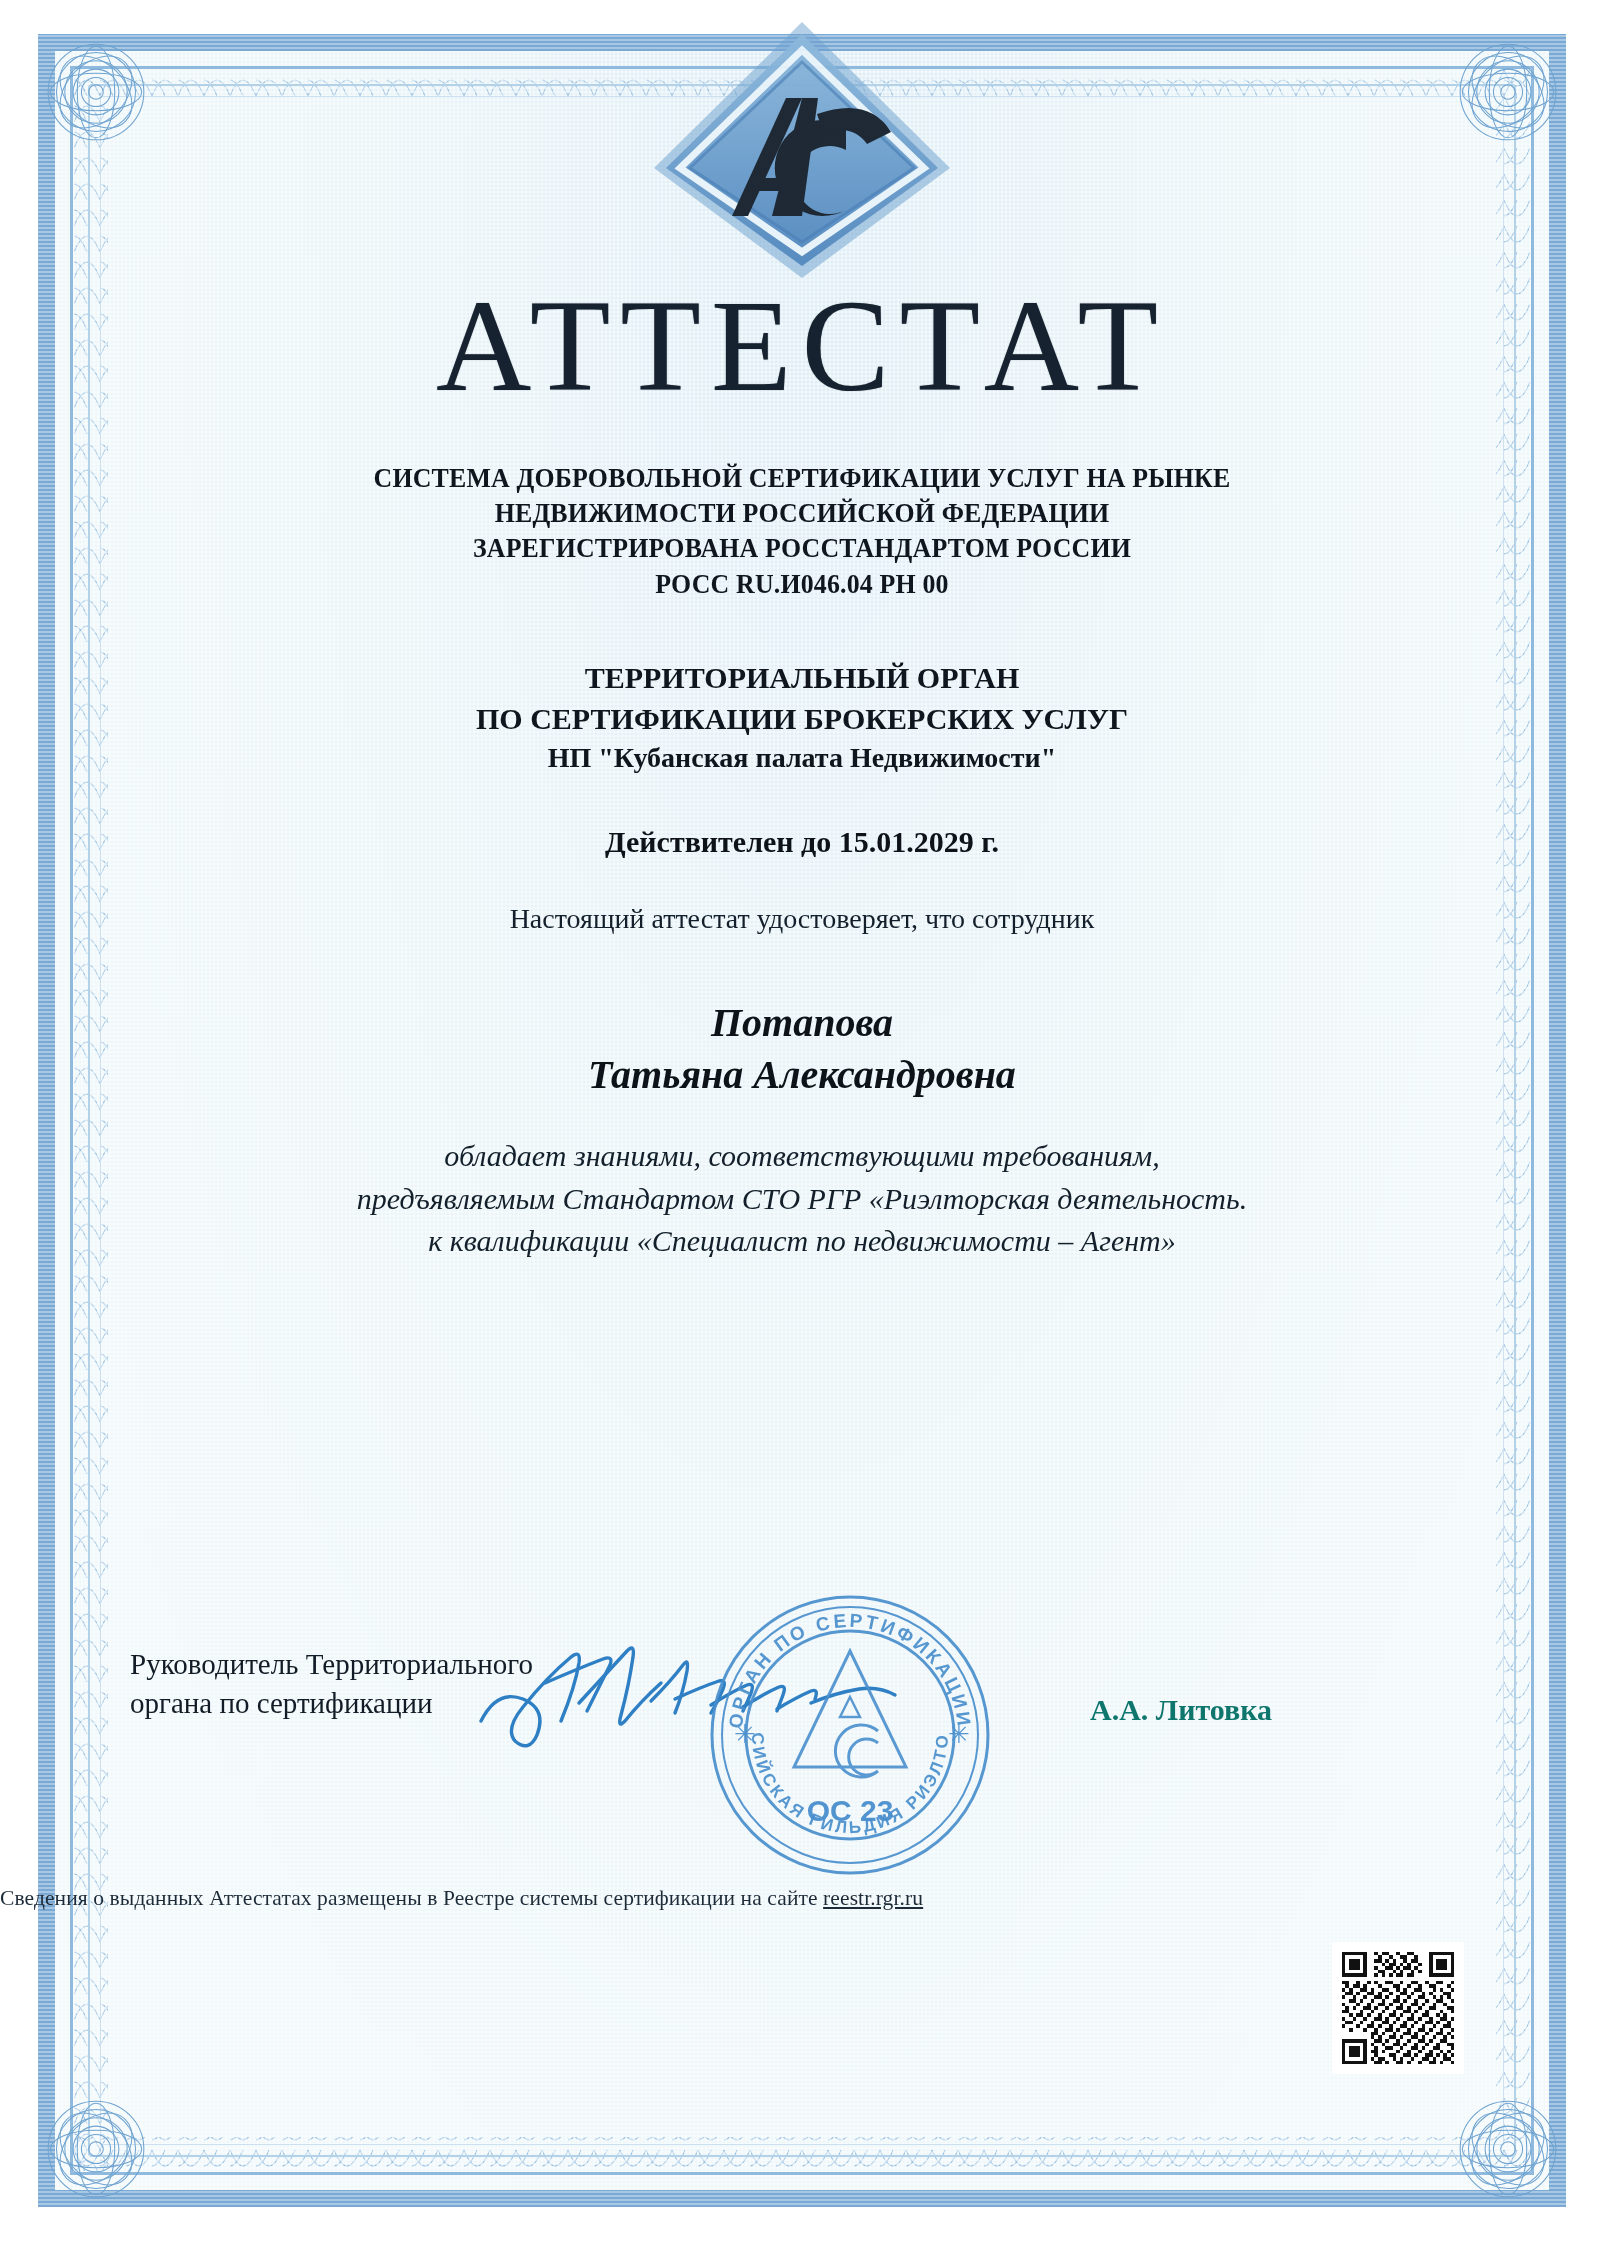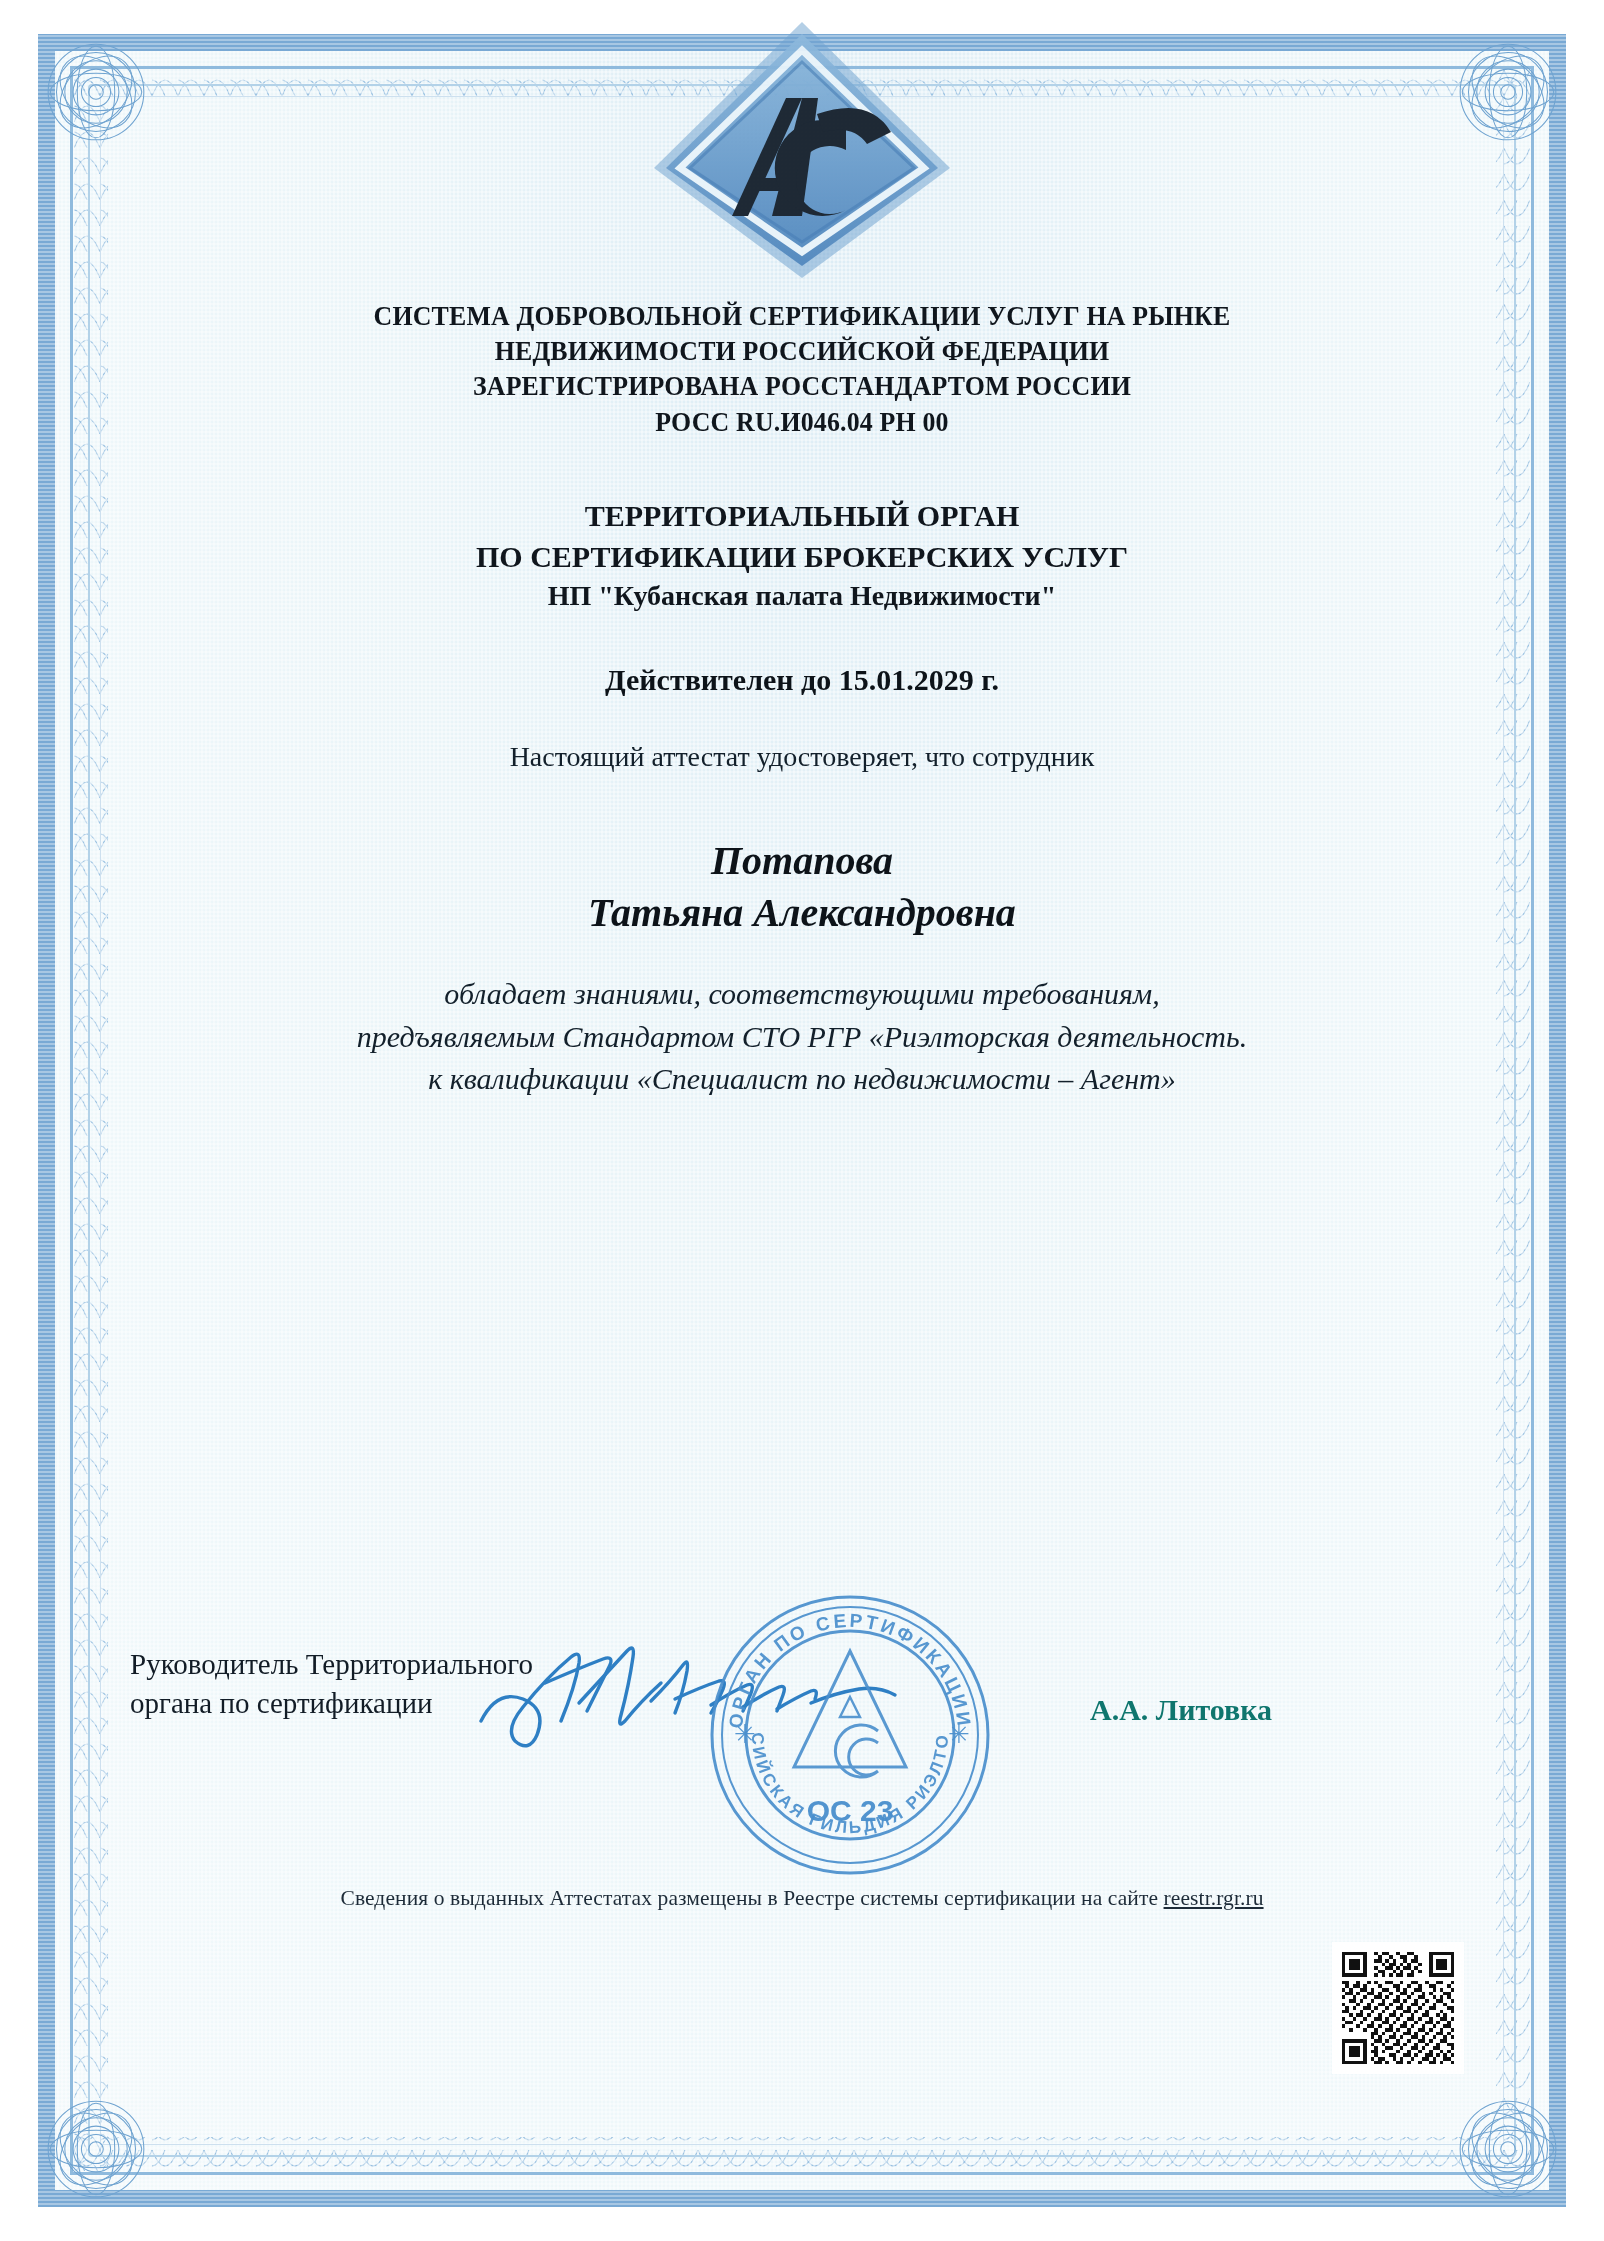--- a/index.html
+++ b/index.html
@@ -241,21 +241,21 @@
     color: #0f766e;
     white-space: nowrap;
   }
 
   
   .footer-note {
     position: absolute;
     left: 0;
     right: 0;
     top: 1886px;
-    text-align: center;
+    text-align: left;
     font-size: 21.5px;
     color: #1d2b38;
     letter-spacing: .1px;
   }
   .footer-note .link {
     text-decoration: underline;
   }
 
   .qr {
     position: absolute;
@@ -371,20 +371,21 @@
       <path d="M96 196 L150 78 L134 78 L80 196 Z" fill="#141f2b"></path>
       <rect x="98" y="158" width="50" height="13" fill="#141f2b"></rect>
 
       <path d="M214 106 a48 48 0 1 0 0 84 a34 34 0 1 1 0 -60 Z" fill="#141f2b" transform="translate(-20,0)"></path>
       <path d="M165 94 q52 -18 74 18 l-24 12 q-14 -20 -44 -12 Z" fill="#141f2b"></path>
     </g>
   </svg>
 
   <div class="content">
 
+    <div class="title">АТТЕСТАТ</div>
 
     <div class="sys-block">
       <div>СИСТЕМА ДОБРОВОЛЬНОЙ СЕРТИФИКАЦИИ УСЛУГ НА РЫНКЕ</div>
       <div>НЕДВИЖИМОСТИ РОССИЙСКОЙ ФЕДЕРАЦИИ</div>
       <div>ЗАРЕГИСТРИРОВАНА РОССТАНДАРТОМ РОССИИ</div>
       <div>РОСС RU.И046.04 РН 00</div>
     </div>
 
     <div class="org-block">
       <div>ТЕРРИТОРИАЛЬНЫЙ ОРГАН</div>

